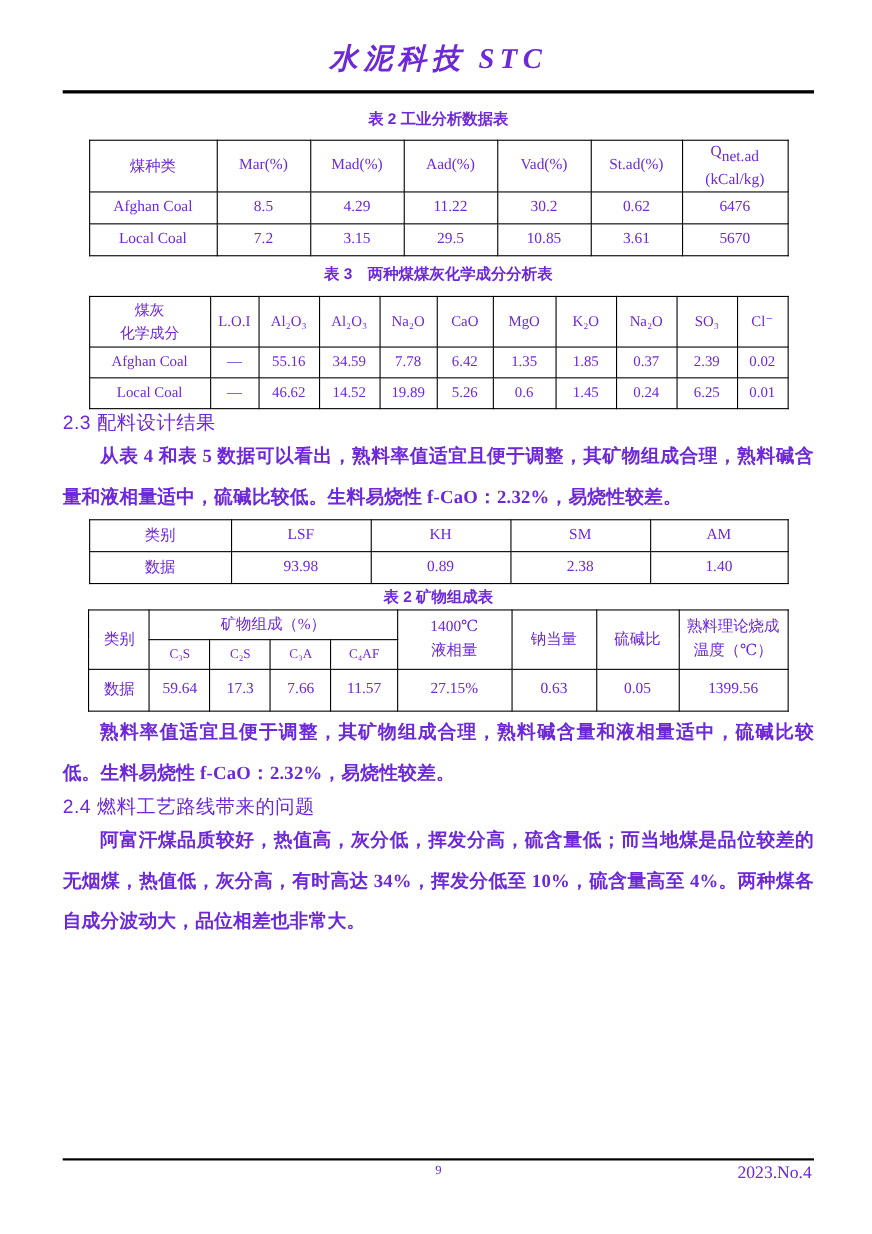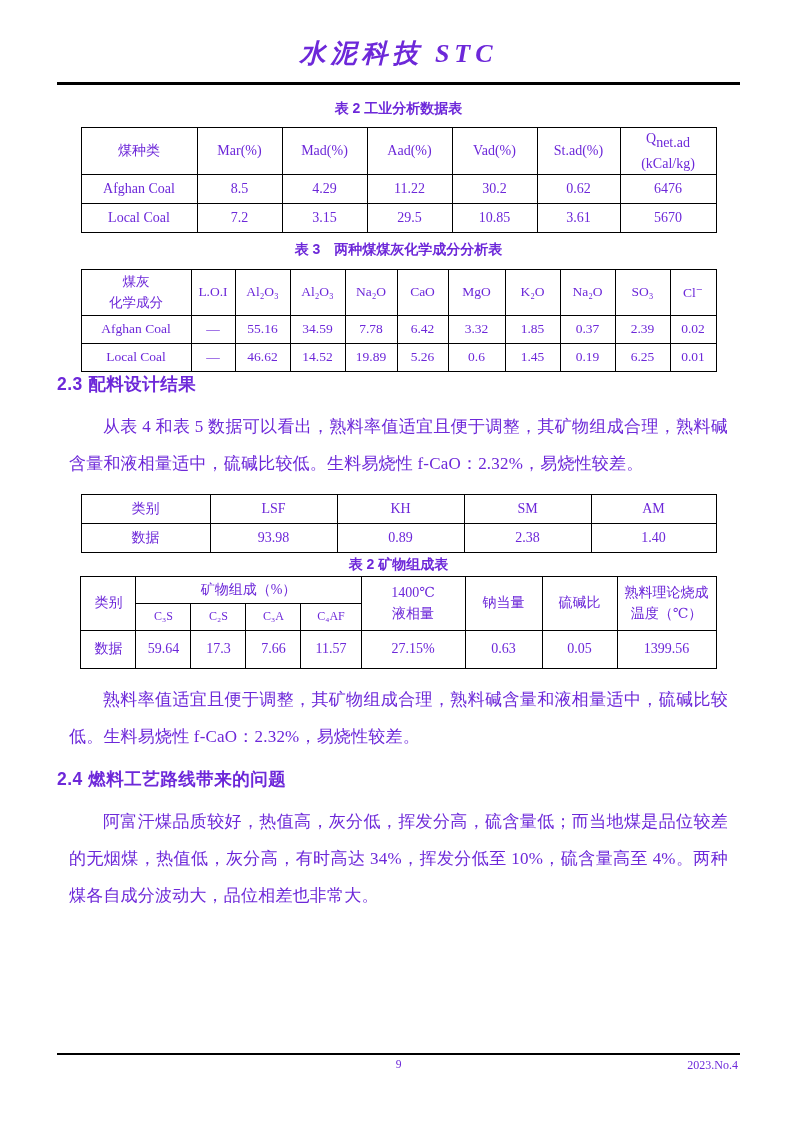--- a/index.html
+++ b/index.html
@@ -70,32 +70,33 @@
   .t5 .group-row th { height: 26px; }
   .t5 .sub-row th { height: 26px; font-size: 12px; }
   .t5 .data-row td { height: 37px; }
   .two-line div { line-height: 21px; }
   .q-cell sub { font-size: 14px; margin-top: 48px; }
   h2.section-heading {
     margin: 0;
     font-family: "Liberation Sans", "DejaVu Sans", sans-serif;
     font-size: 17.5px;
     line-height: 24px;
-    font-weight: bold;
+    font-weight: normal;
     letter-spacing: 0.5px;
   }
   .h23 { margin-top: 10px; }
   .h24 { margin-top: 6px; }
   p.body-para {
-    margin: 12px;
+    margin: 0;
     font-size: 17px;
     line-height: 37px;
     text-align: justify;
     text-indent: 2em;
     letter-spacing: 0.2px;
+    font-weight: bold;
   }
   .p1 { margin-top: 10px; }
   .p2 { margin-top: 14px; }
   .p3 { margin-top: 8px; }
   .p4 { margin-top: 3px; line-height: 36px; }
   .footer {
     position: absolute;
     left: 57px;
     top: 1053px;
     width: 683px;
@@ -112,21 +113,21 @@
     position: absolute;
     left: 0; right: 0;
     top: 3px;
     text-align: center;
     font-size: 11.5px;
   }
   .footer-issue {
     position: absolute;
     right: 2px;
     top: 3px;
-    font-size: 12px;
+    font-size: 16px;
   }
 </style>
 </head>
 <body>
 
 <div class="page">
 
   <div class="journal-title">水泥科技 STC</div>
   <hr class="header-rule">
 
@@ -207,36 +208,36 @@
         <th>SO₃</th>
         <th>Cl⁻</th>
       </tr>
       <tr class="data-row">
         <td>Afghan Coal</td>
         <td>—</td>
         <td>55.16</td>
         <td>34.59</td>
         <td>7.78</td>
         <td>6.42</td>
-        <td>3.32</td>
+        <td>1.35</td>
         <td>1.85</td>
         <td>0.37</td>
         <td>2.39</td>
         <td>0.02</td>
       </tr>
       <tr class="data-row">
         <td>Local Coal</td>
         <td>—</td>
         <td>46.62</td>
         <td>14.52</td>
         <td>19.89</td>
         <td>5.26</td>
         <td>0.6</td>
         <td>1.45</td>
-        <td>0.19</td>
+        <td>0.24</td>
         <td>6.25</td>
         <td>0.01</td>
       </tr>
     </tbody>
   </table>
 
   <h2 class="section-heading h23">2.3 配料设计结果</h2>
   <p class="body-para p1">从表 4 和表 5 数据可以看出，熟料率值适宜且便于调整，其矿物组成合理，熟料碱含量和液相量适中，硫碱比较低。生料易烧性 f-CaO：2.32%，易烧性较差。</p>
 
   <table class="t4">

